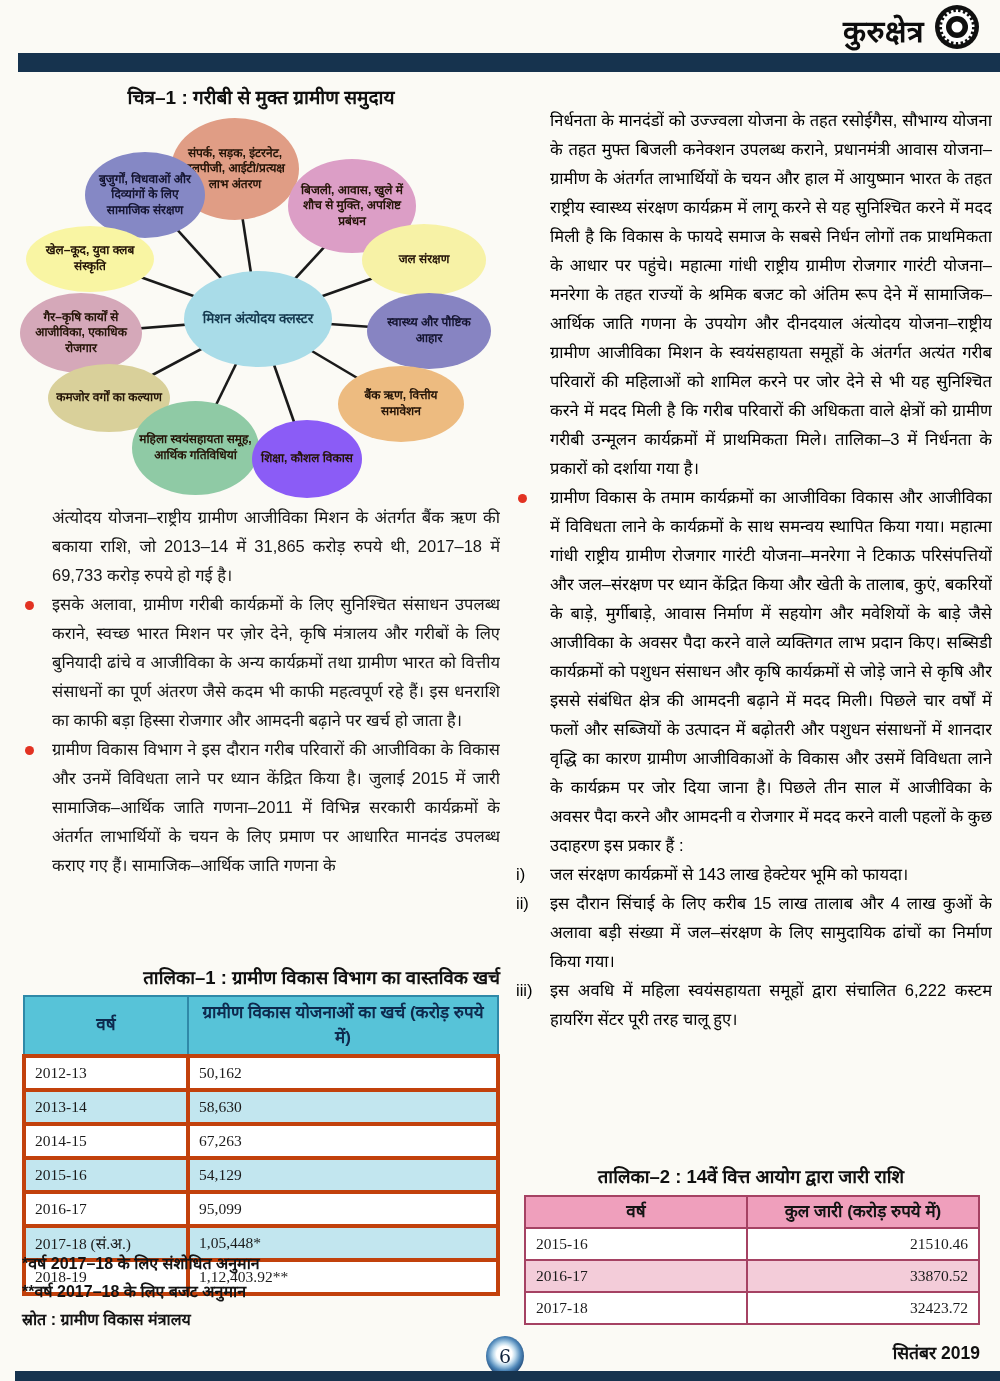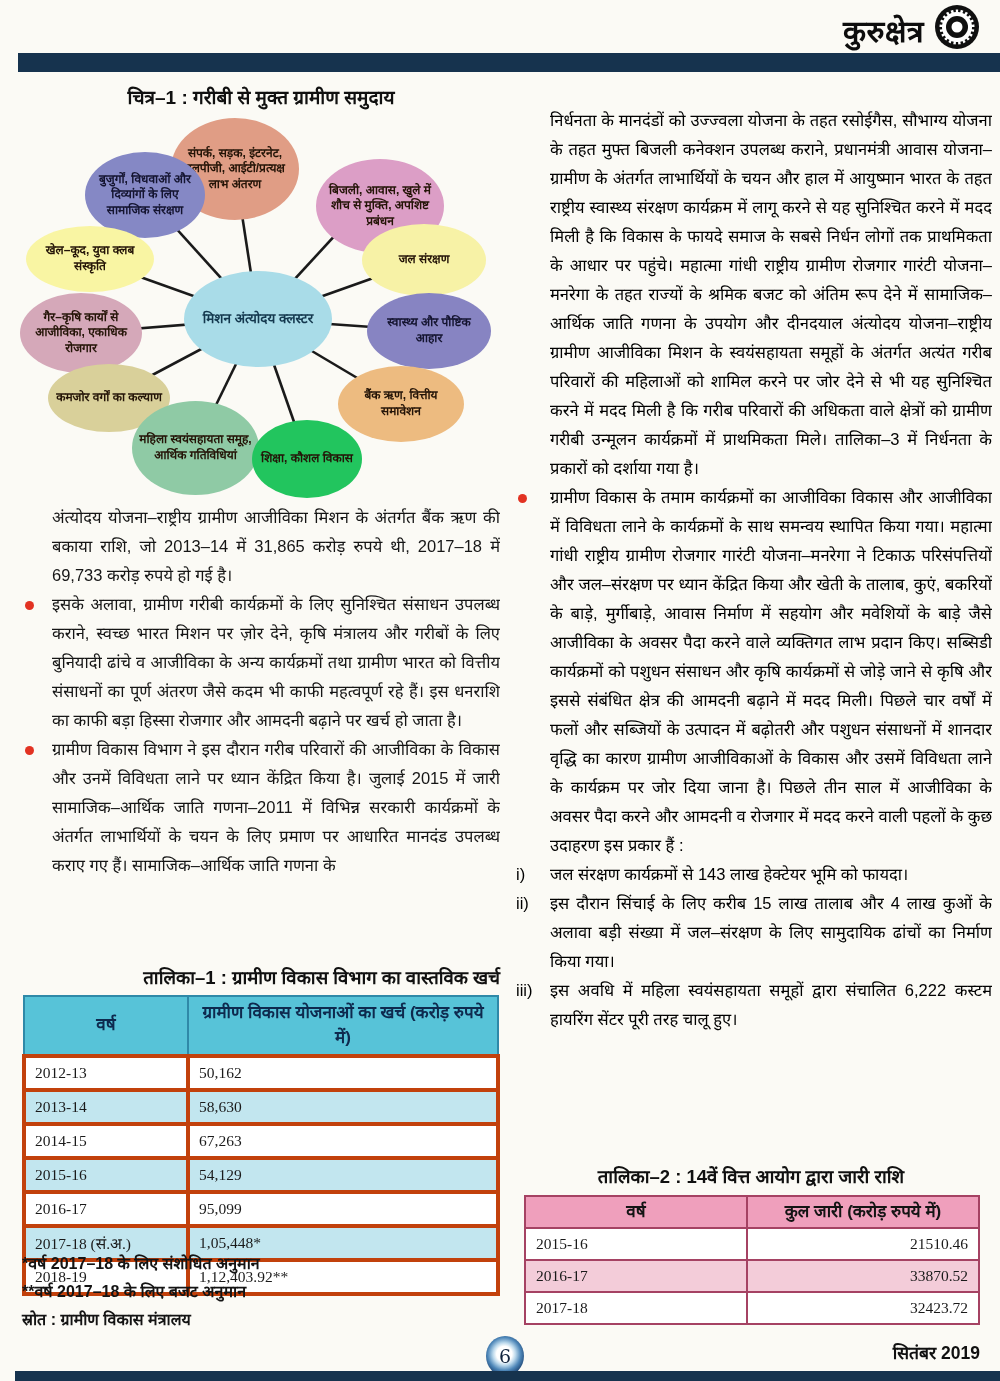--- a/index.html
+++ b/index.html
@@ -29,21 +29,21 @@
   .diagram-lines{position:absolute;left:0;top:0;z-index:1;}
   .bubble{
     position:absolute;z-index:2;border-radius:50%;
     display:flex;align-items:center;justify-content:center;
     text-align:center;font-weight:bold;font-size:12px;line-height:1.3;
     color:#241407;padding:7px;box-sizing:border-box;
   }
   .b-center{left:164px;top:159px;width:148px;height:96px;font-size:13.5px;color:#14384e;}
   .b0{left:151px;top:6px;width:128px;height:102px;}
   .b1{left:65px;top:40px;width:120px;height:86px;color:#141430;}
-  .b2{left:296px;top:47px;width:128px;height:94px;}
+  .b2{left:268px;top:47px;width:128px;height:94px;}
   .b3{left:6px;top:114px;width:128px;height:66px;}
   .b4{left:342px;top:112px;width:124px;height:72px;}
   .b5{left:0px;top:181px;width:122px;height:80px;}
   .b6{left:347px;top:181px;width:124px;height:76px;color:#141430;}
   .b7{left:28px;top:252px;width:122px;height:68px;}
   .b8{left:318px;top:254px;width:126px;height:76px;}
   .b9{left:112px;top:289px;width:127px;height:94px;}
   .b10{left:232px;top:308px;width:110px;height:78px;}
   
   .left-col-text{
@@ -151,21 +151,21 @@
     <div class="bubble b0" style="background-color: rgb(224, 157, 133);">संपर्क, सड़क, इंटरनेट, एलपीजी, आईटी/प्रत्यक्ष लाभ अंतरण</div>
     <div class="bubble b1" style="background-color: rgb(133, 136, 197);">बुजुर्गों, विधवाओं और दिव्यांगों के लिए सामाजिक संरक्षण</div>
     <div class="bubble b2" style="background-color: rgb(220, 158, 198);">बिजली, आवास, खुले में शौच से मुक्ति, अपशिष्ट प्रबंधन</div>
     <div class="bubble b3" style="background-color: rgb(249, 245, 163);">खेल–कूद, युवा क्लब संस्कृति</div>
     <div class="bubble b4" style="background-color: rgb(247, 242, 166);">जल संरक्षण</div>
     <div class="bubble b5" style="background-color: rgb(213, 168, 185);">गैर–कृषि कार्यों से आजीविका, एकाधिक रोजगार</div>
     <div class="bubble b6" style="background-color: rgb(135, 132, 194);">स्वास्थ्य और पौष्टिक आहार</div>
     <div class="bubble b7" style="background-color: rgb(217, 208, 154);">कमजोर वर्गों का कल्याण</div>
     <div class="bubble b8" style="background-color: rgb(237, 187, 128);">बैंक ऋण, वित्तीय समावेशन</div>
     <div class="bubble b9" style="background-color: rgb(143, 202, 165);">महिला स्वयंसहायता समूह, आर्थिक गतिविधियां</div>
-    <div class="bubble b10" style="background-color: #22c55e;">शिक्षा, कौशल विकास</div>
+    <div class="bubble b10" style="background-color: #8b5cf6;">शिक्षा, कौशल विकास</div>
     <div class="bubble b-center" style="background-color: rgb(169, 220, 232);">मिशन अंत्योदय क्लस्टर</div>
   </div>
 
   <div class="left-col-text">
     <p class="indent-l">अंत्योदय योजना–राष्ट्रीय ग्रामीण आजीविका मिशन के अंतर्गत बैंक ऋण की बकाया राशि, जो 2013–14 में 31,865 करोड़ रुपये थी, 2017–18 में 69,733 करोड़ रुपये हो गई है।</p>
     <p class="indent-l bullet-item">इसके अलावा, ग्रामीण गरीबी कार्यक्रमों के लिए सुनिश्चित संसाधन उपलब्ध कराने, स्वच्छ भारत मिशन पर ज़ोर देने, कृषि मंत्रालय और गरीबों के लिए बुनियादी ढांचे व आजीविका के अन्य कार्यक्रमों तथा ग्रामीण भारत को वित्तीय संसाधनों का पूर्ण अंतरण जैसे कदम भी काफी महत्वपूर्ण रहे हैं। इस धनराशि का काफी बड़ा हिस्सा रोजगार और आमदनी बढ़ाने पर खर्च हो जाता है।</p>
     <p class="indent-l bullet-item">ग्रामीण विकास विभाग ने इस दौरान गरीब परिवारों की आजीविका के विकास और उनमें विविधता लाने पर ध्यान केंद्रित किया है। जुलाई 2015 में जारी सामाजिक–आर्थिक जाति गणना–2011 में विभिन्न सरकारी कार्यक्रमों के अंतर्गत लाभार्थियों के चयन के लिए प्रमाण पर आधारित मानदंड उपलब्ध कराए गए हैं। सामाजिक–आर्थिक जाति गणना के</p>
   </div>
 
   <div class="t1-title">तालिका–1 : ग्रामीण विकास विभाग का वास्तविक खर्च</div>

